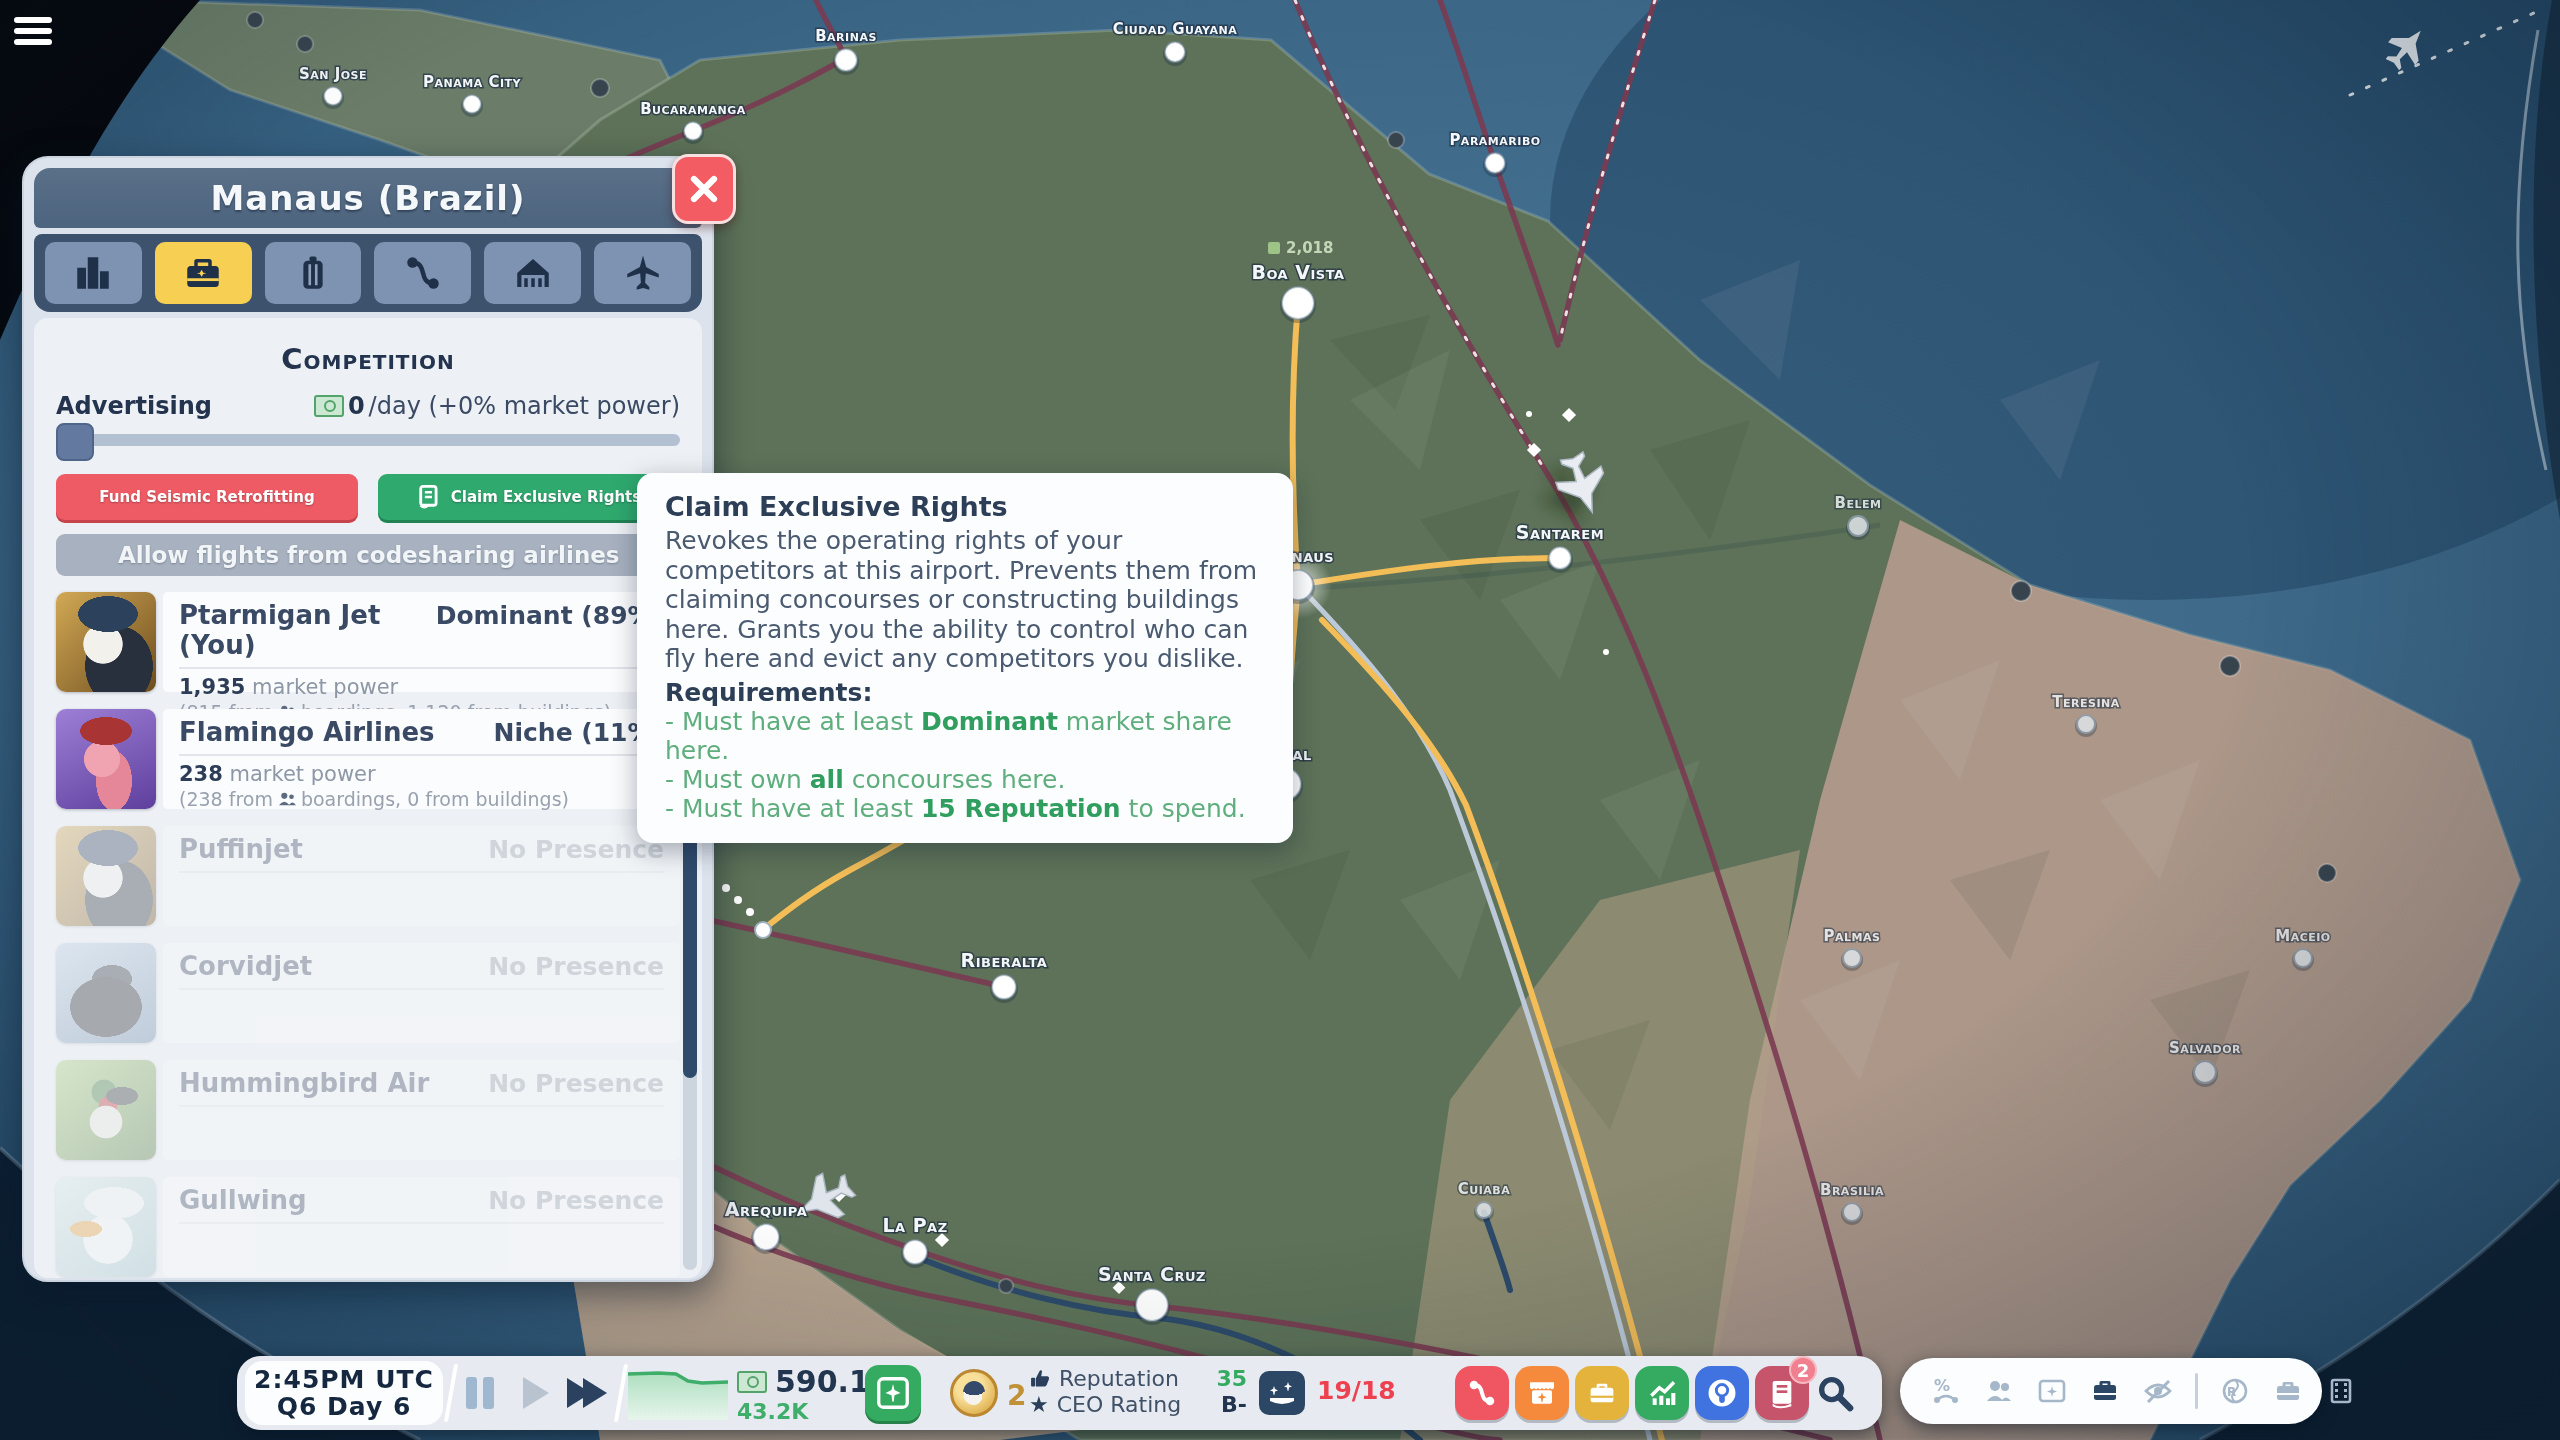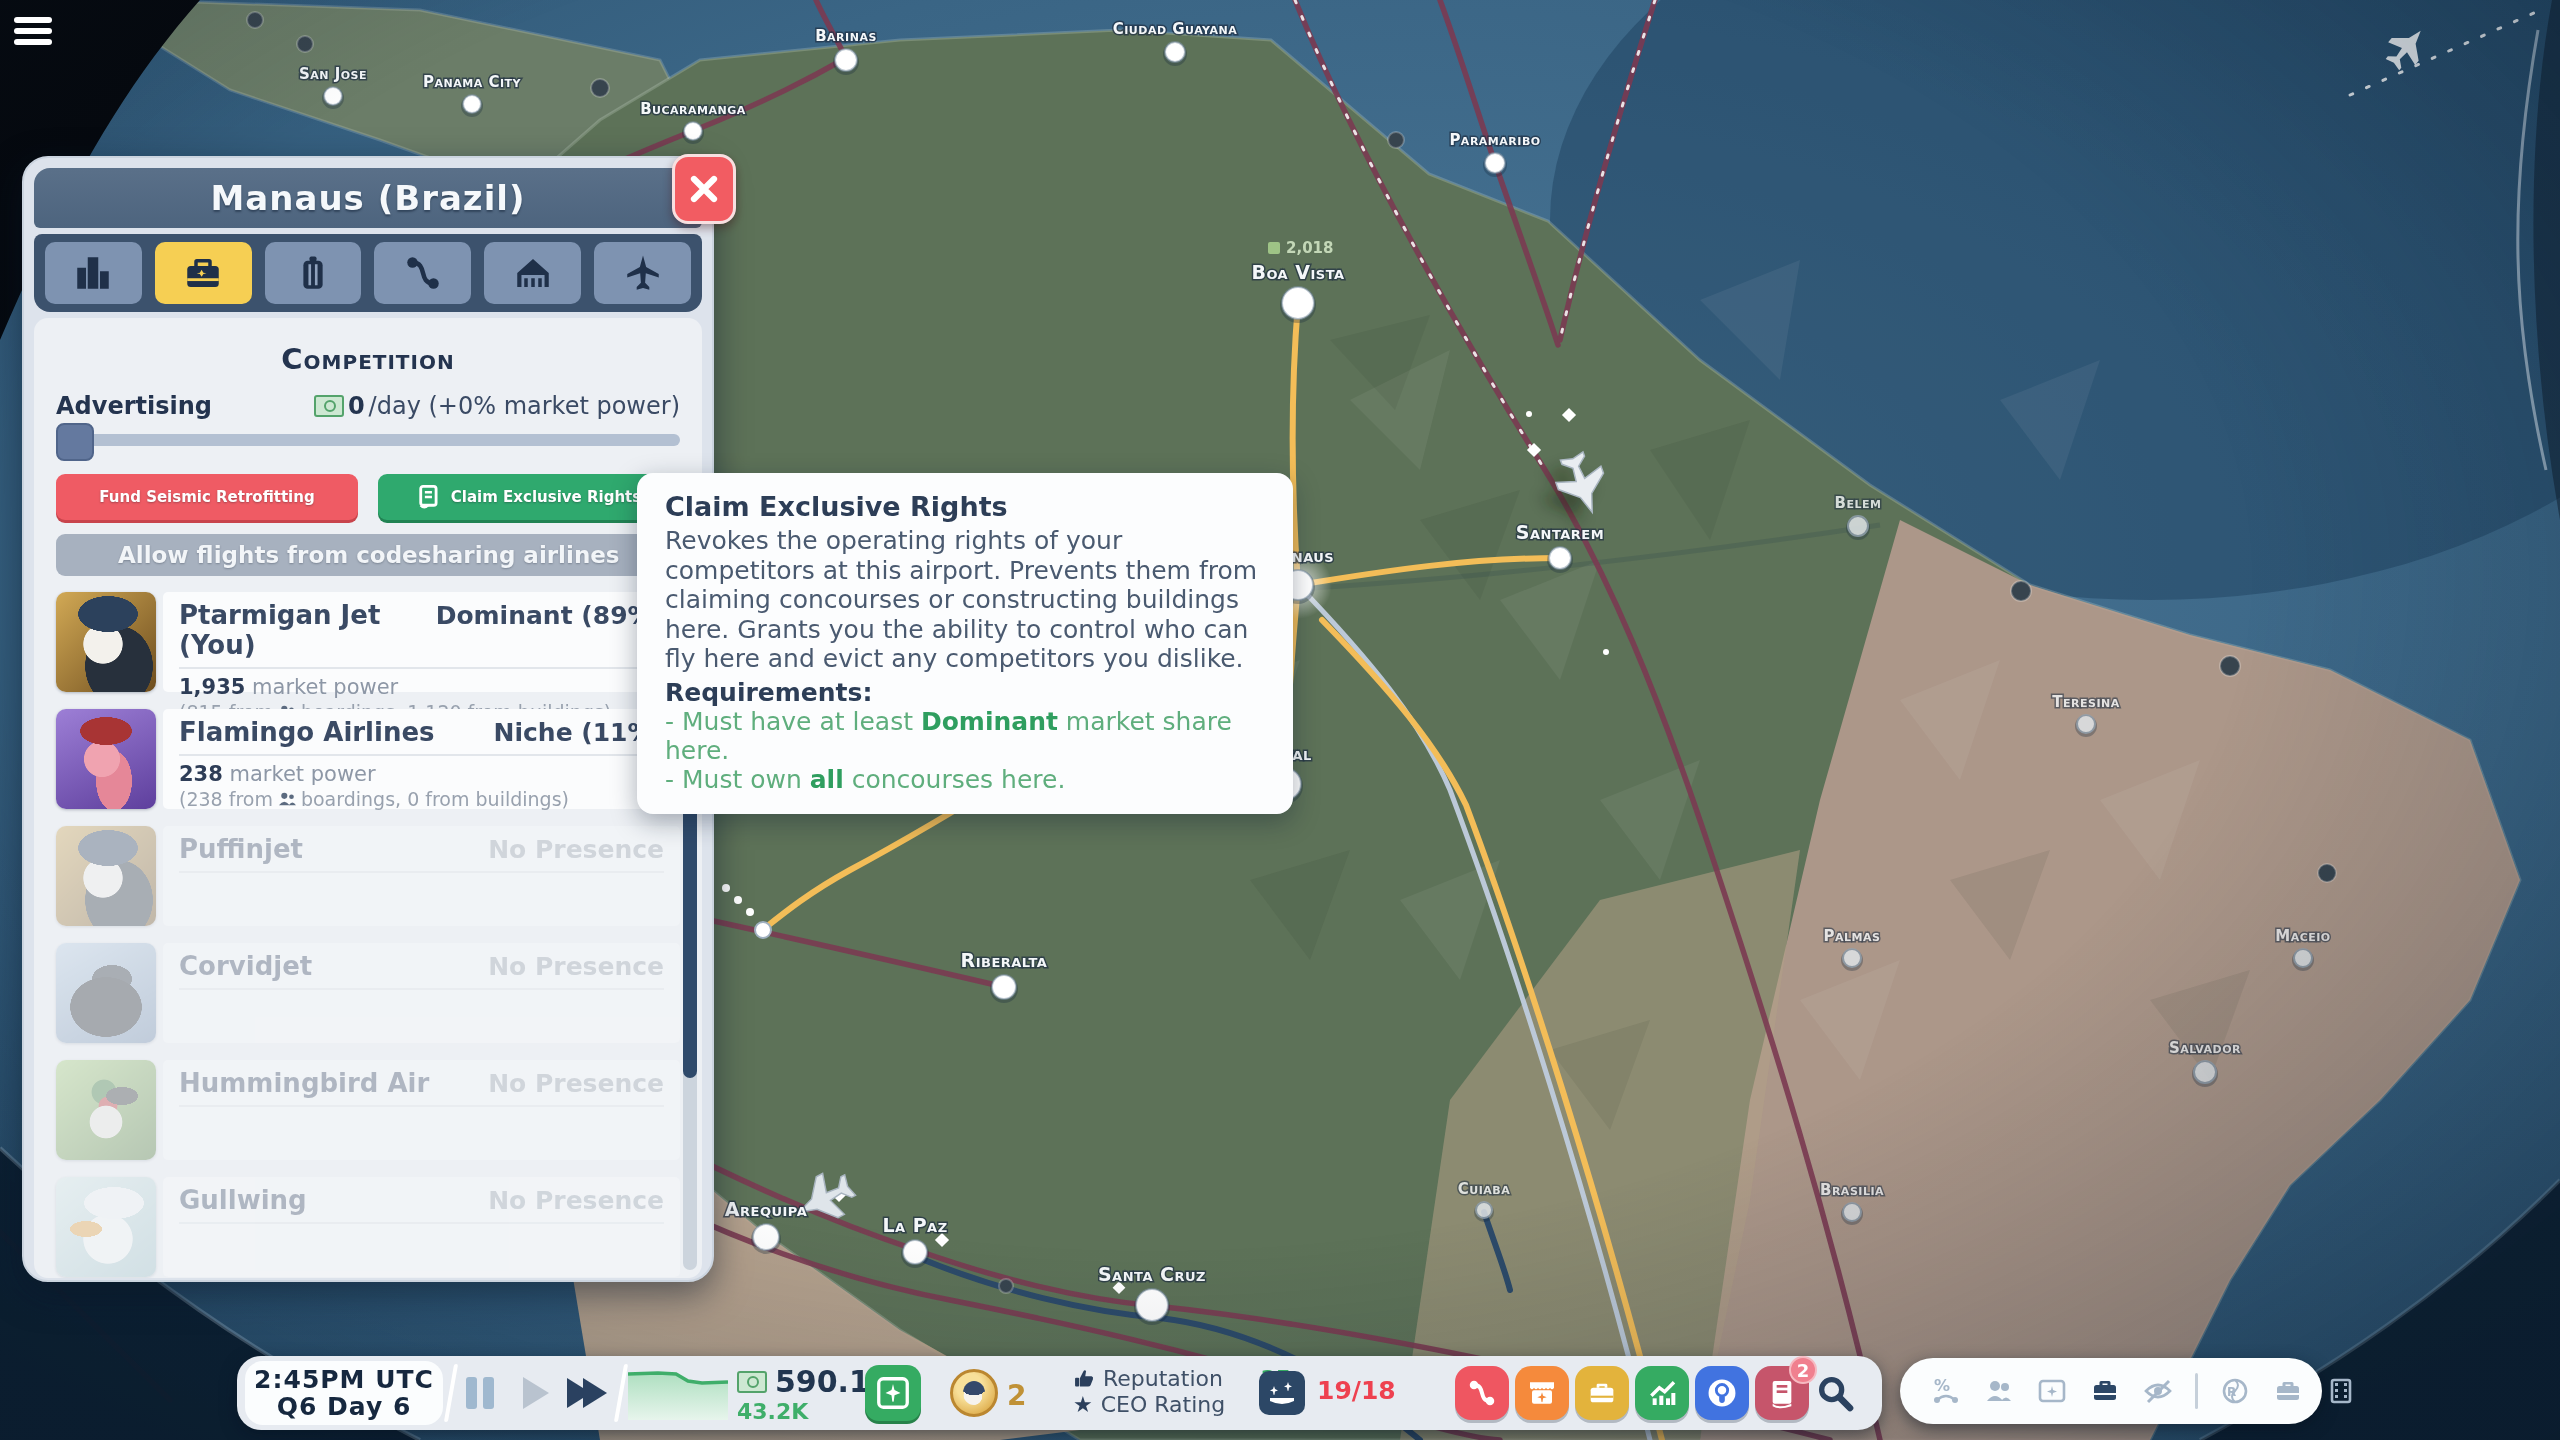--- a/index.html
+++ b/index.html
@@ -120,21 +120,21 @@
   .income-line{font-weight:bold;font-size:22px;color:#3fae6a;margin-top:0px;}
   .sq-btn{position:absolute;border-radius:14px;display:flex;align-items:center;justify-content:center;cursor:pointer;}
   .buy-plane-btn{left:628px;top:9px;width:56px;height:56px;background:#35ab62;box-shadow:0 3px 0 #27824a;}
   .coin{position:absolute;left:713px;top:13px;width:48px;height:48px;border-radius:50%;cursor:pointer;
     background:radial-gradient(circle at 40% 35%, #f8e09a 0 35%, #d9a33c 90%);border:3px solid #bb8730;box-sizing:border-box;}
   .coin:after{content:"";position:absolute;left:10px;top:9px;width:22px;height:24px;border-radius:50%;
     background:radial-gradient(ellipse 60% 40% at 50% 20%, #35496b 0 99%, transparent 100%),
       radial-gradient(circle at 45% 62%, #f6f3ee 0 48%, transparent 50%),
       radial-gradient(circle at 42% 70%, #e8872f 0 18%, transparent 19%);}
   .coin-count{position:absolute;left:770px;top:23px;font-weight:bold;font-size:28px;color:#c09136;}
-  .rep-block{position:absolute;left:836px;top:10px;width:218px;font-size:22px;color:#3f5067;}
+  .rep-block{position:absolute;left:792px;top:10px;width:218px;font-size:22px;color:#3f5067;}
   .rep-row{display:flex;align-items:center;gap:8px;line-height:1.2;}
   .rep-row .val{margin-left:auto;font-weight:bold;}
   .val-green{color:#35ab62;}
   .val-dark{color:#22344e;}
   .star-ic{font-size:22px;color:#2b3f5c;}
   .fleet-icon{position:absolute;left:1022px;top:15px;width:46px;height:44px;background:#2c4766;border-radius:10px;
     display:flex;align-items:center;justify-content:center;}
   .fleet-num{position:absolute;left:1080px;top:20px;font-weight:bold;font-size:25px;color:#ee4150;}
   .hud-btns{position:absolute;left:1218px;top:10px;display:flex;gap:6px;}
   .hud-btn{width:54px;height:54px;border-radius:16px;display:flex;align-items:center;justify-content:center;
@@ -577,20 +577,21 @@
       </div>
     </div>
   </div>
 
   <div class="tooltip">
     <div class="tt-title">Claim Exclusive Rights</div>
     <div class="tt-body">Revokes the operating rights of your competitors at this airport. Prevents them from claiming concourses or constructing buildings here. Grants you the ability to control who can fly here and evict any competitors you dislike.</div>
     <div class="tt-req-label">Requirements:</div>
     <div class="req-line"><span> - Must have at least </span><b>Dominant</b><span> market share here.</span></div>
     <div class="req-line"><span> - Must own </span><b>all</b><span> concourses here.</span></div>
+    <div class="req-line"><span> - Must have at least </span><b>15 Reputation</b><span> to spend.</span></div>
   </div>
 
   <div class="main-strip">
     <div class="time-pill">
       <div class="time-line">2:45PM UTC</div>
       <div class="time-line">Q6 Day 6</div>
     </div>
     <div class="divider-slant" style="left:212px"></div>
 
     <div class="speed pause-bars" style="left:226px">

